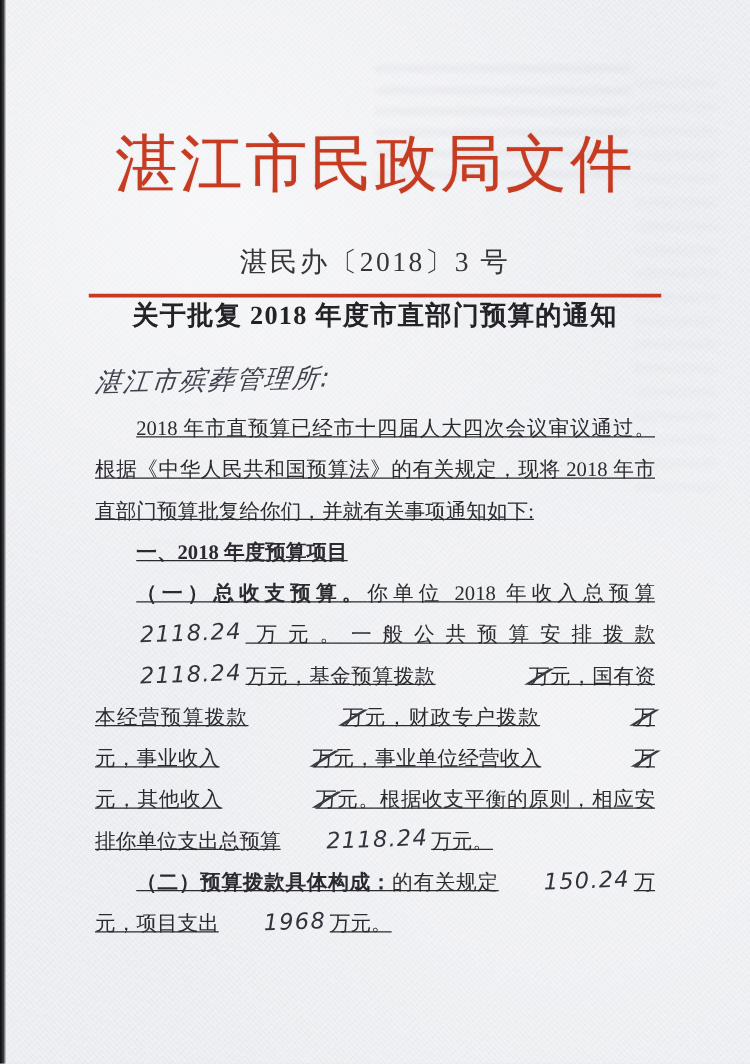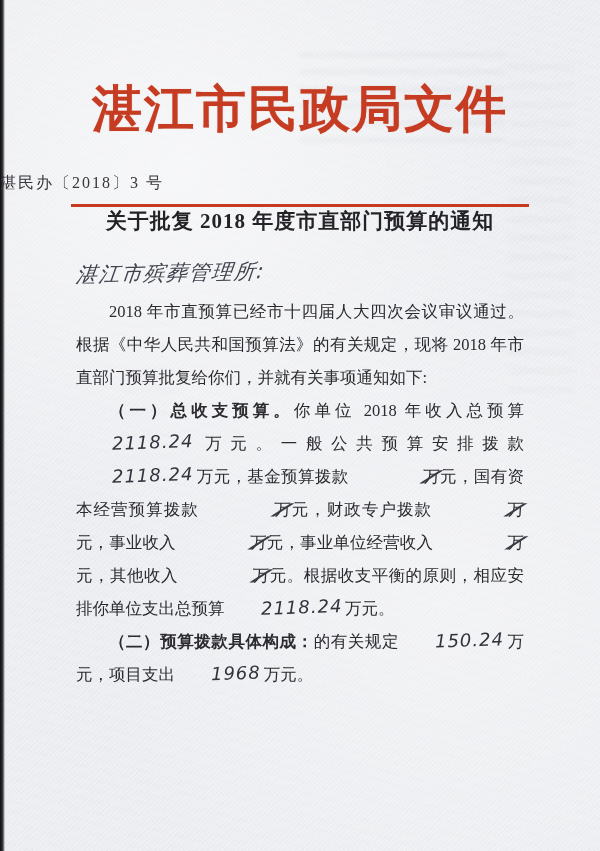--- a/index.html
+++ b/index.html
@@ -37,30 +37,30 @@
     filter:blur(2.5px); opacity:.45;
   }
   .ghost-c {
     left:120px; top:300px; width:60px; height:180px;
     background:repeating-linear-gradient(0deg, rgba(122,128,148,.05) 0 3px, transparent 3px 22px);
     filter:blur(3px); opacity:.4;
   }
 
   .org-title {
     position:relative;
-    padding-top:82px; text-align:center;
-    font-size:50px; font-weight:bold; color:#c63c22;
+    padding-top:104px; text-align:center;
+    font-size:50px; font-weight:normal; color:#c63c22;
     letter-spacing:2px; line-height:1.1;
     text-shadow:0 0 1px rgba(198,60,34,.35);
   }
 
   .doc-number {
     position:relative;
-    margin-top:36px; text-align:left;
-    font-size:16px; letter-spacing:2px; color:#35353a;
+    margin-top:36px; text-align:center;
+    font-size:22px; letter-spacing:2px; color:#35353a;
   }
 
   .red-rule {
     position:relative;
     margin:10px auto 0; width:458px; height:3px;
     background:#c73a20;
   }
 
   .notice-title {
     position:relative;
@@ -80,21 +80,21 @@
   .recipient {
     font-size:21px; color:#42424e;
     font-style:italic;
     transform:skewX(-7deg) rotate(-1.2deg);
     transform-origin:left center;
     letter-spacing:1.5px;
     margin-bottom:3px;
     font-family:"DejaVu Sans","Liberation Sans",sans-serif;
   }
 
-  p.indent { text-indent:33px; }
+  p.indent { text-indent:33px;text-decoration:underline; }
   .bold-lead { font-weight:bold; }
   .section-heading { font-weight:bold; }
 
   
   .hw {
     display:inline-block;
     font-family:"DejaVu Sans","Liberation Sans",sans-serif;
     font-style:italic;
     font-size:18px; line-height:1;
     color:#33333e;
@@ -132,20 +132,23 @@
   <h1 class="notice-title">关于批复 2018 年度市直部门预算的通知</h1>
 
   <div class="body-block">
 
     <div class="recipient">湛江市殡葬管理所:</div>
 
     <p class="indent">
       <span>2018 年市直预算已经市十四届人大四次会议审议通过。根据《中华人民共和国预算法》的有关规定，现将 2018 年市直部门预算批复给你们，并就有关事项通知如下:</span>
     </p>
 
+    <p class="indent section-heading">
+      <span>一、2018 年度预算项目</span>
+    </p>
 
     <p class="indent">
       <span class="bold-lead">（一）总收支预算。</span><span>你单位 2018 年收入总预算</span><span class="hw">2118.24</span><span>万元。一般公共预算安排拨款</span><span class="hw">2118.24</span><span>万元，基金预算拨款</span><span class="hw-slash">/</span><span>万元，国有资本经营预算拨款</span><span class="hw-slash">/</span><span>万元，财政专户拨款</span><span class="hw-slash">/</span><span>万元，事业收入</span><span class="hw-slash">/</span><span>万元，事业单位经营收入</span><span class="hw-slash">/</span><span>万元，其他收入</span><span class="hw-slash">/</span><span>万元。根据收支平衡的原则，相应安排你单位支出总预算</span><span class="hw">2118.24</span><span>万元。</span>
     </p>
 
     <p class="indent">
       <span class="bold-lead">（二）预算拨款具体构成：</span><span>的有关规定</span><span class="hw">150.24</span><span>万元，项目支出</span><span class="hw">1968</span><span>万元。</span>
     </p>
 
   </div>

